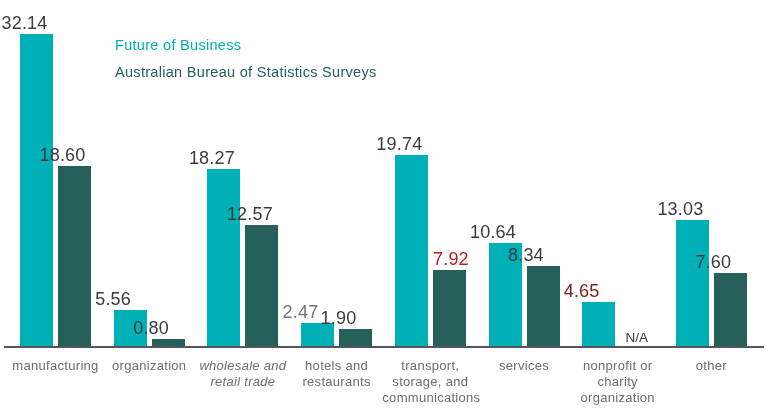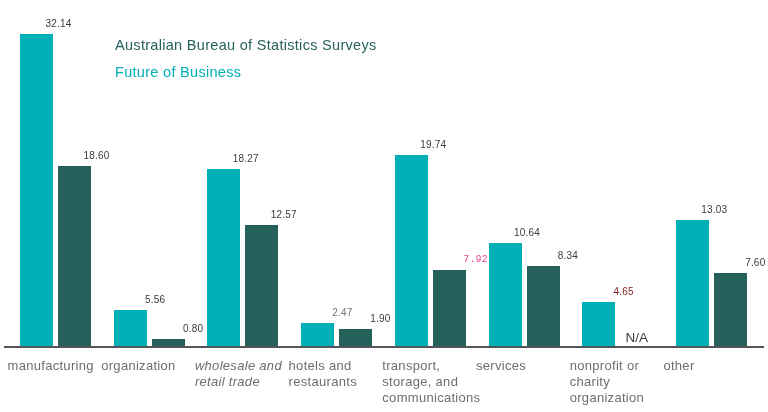--- a/index.html
+++ b/index.html
@@ -33,49 +33,49 @@
     top: 346px;
     height: 2px;
   }
   .bar {
     position: absolute;
     bottom: 65px;
   }
   .value-label {
     position: absolute;
     width: 70px;
-    text-align: right;
-    font-size: 10px;
+    text-align: left;
+    font-size: 18px;
     letter-spacing: 0.2px;
     line-height: 15px;
   }
   .na-label {
     position: absolute;
     width: 70px;
     text-align: center;
     font-size: 13.5px;
     bottom: 67px;
   }
   .category-label {
     position: absolute;
     top: 358px;
     width: 96px;
-    text-align: left;
+    text-align: center;
     font-size: 13px;
     letter-spacing: 0.3px;
     line-height: 16px;
   }
 </style>
 </head>
 <body>
 
 <div id="canvas">
   <div class="legend">
+    <div class="legend-item" style="color: rgb(0, 176, 183);">Future of Business</div>
     <div class="legend-item" style="color: rgb(38, 96, 91);">Australian Bureau of Statistics Surveys</div>
-    <div class="legend-item" style="color: rgb(0, 176, 183);">Future of Business</div>
   </div>
   <div id="plot">
       <div class="bar" style="left: 20px; width: 33px; height: 313.044px; background: rgb(0, 176, 183);"></div>
       <div class="value-label" style="left: 1.5px; bottom: 381.044px; color: rgb(59, 59, 59);">32.14</div>
       <div class="bar" style="left: 58px; width: 33px; height: 181.164px; background: rgb(38, 96, 91);"></div>
       <div class="value-label" style="left: 39.5px; bottom: 249.164px; color: rgb(59, 59, 59);">18.60</div>
       <div class="category-label" style="left: 7.5px; color: rgb(109, 109, 109);">manufacturing</div>
       <div class="bar" style="left: 113.7px; width: 33px; height: 36.525px; background: rgb(0, 176, 183);"></div>
       <div class="value-label" style="left: 95.2px; bottom: 104.525px; color: rgb(59, 59, 59);">5.56</div>
       <div class="bar" style="left: 151.7px; width: 33px; height: 7.792px; background: rgb(38, 96, 91);"></div>
@@ -87,21 +87,21 @@
       <div class="value-label" style="left: 226.9px; bottom: 190.432px; color: rgb(59, 59, 59);">12.57</div>
       <div class="category-label" style="left: 194.9px; color: rgb(109, 109, 109); font-style: italic;">wholesale and retail trade</div>
       <div class="bar" style="left: 301.1px; width: 33px; height: 24.0578px; background: rgb(0, 176, 183);"></div>
       <div class="value-label" style="left: 282.6px; bottom: 92.0578px; color: #737373; margin-top: 40px;">2.47</div>
       <div class="bar" style="left: 339.1px; width: 33px; height: 18.506px; background: rgb(38, 96, 91);"></div>
       <div class="value-label" style="left: 320.6px; bottom: 86.506px; color: rgb(59, 59, 59);">1.90</div>
       <div class="category-label" style="left: 288.6px; color: rgb(109, 109, 109);">hotels and restaurants</div>
       <div class="bar" style="left: 394.8px; width: 33px; height: 192.268px; background: rgb(0, 176, 183);"></div>
       <div class="value-label" style="left: 376.3px; bottom: 260.268px; color: rgb(59, 59, 59);">19.74</div>
       <div class="bar" style="left: 432.8px; width: 33px; height: 77.1408px; background: rgb(38, 96, 91);"></div>
-      <div class="value-label" style="left: 418px; bottom: 145.141px; color: #ec4899; font-family: Liberation Mono, monospace;">7.92</div>
+      <div class="value-label" style="left: 433px; bottom: 145.141px; color: #b91c1c;">7.92</div>
       <div class="category-label" style="left: 382.3px; color: rgb(109, 109, 109);">transport, storage, and communications</div>
       <div class="bar" style="left: 488.5px; width: 33px; height: 103.634px; background: rgb(0, 176, 183);"></div>
       <div class="value-label" style="left: 470px; bottom: 171.634px; color: rgb(59, 59, 59);">10.64</div>
       <div class="bar" style="left: 526.5px; width: 33px; height: 81.2316px; background: rgb(38, 96, 91);"></div>
       <div class="value-label" style="left: 508px; bottom: 149.232px; color: rgb(59, 59, 59);">8.34</div>
       <div class="category-label" style="left: 476px; color: rgb(109, 109, 109);">services</div>
       <div class="bar" style="left: 582.2px; width: 33px; height: 45.291px; background: rgb(0, 176, 183);"></div>
       <div class="value-label" style="left: 563.7px; bottom: 113.291px; color: #7f1d1d;">4.65</div>
       <div class="na-label" style="left: 601.7px; color: rgb(59, 59, 59); text-align: center;">N/A</div>
       <div class="category-label" style="left: 569.7px; color: rgb(109, 109, 109);">nonprofit or charity organization</div>

